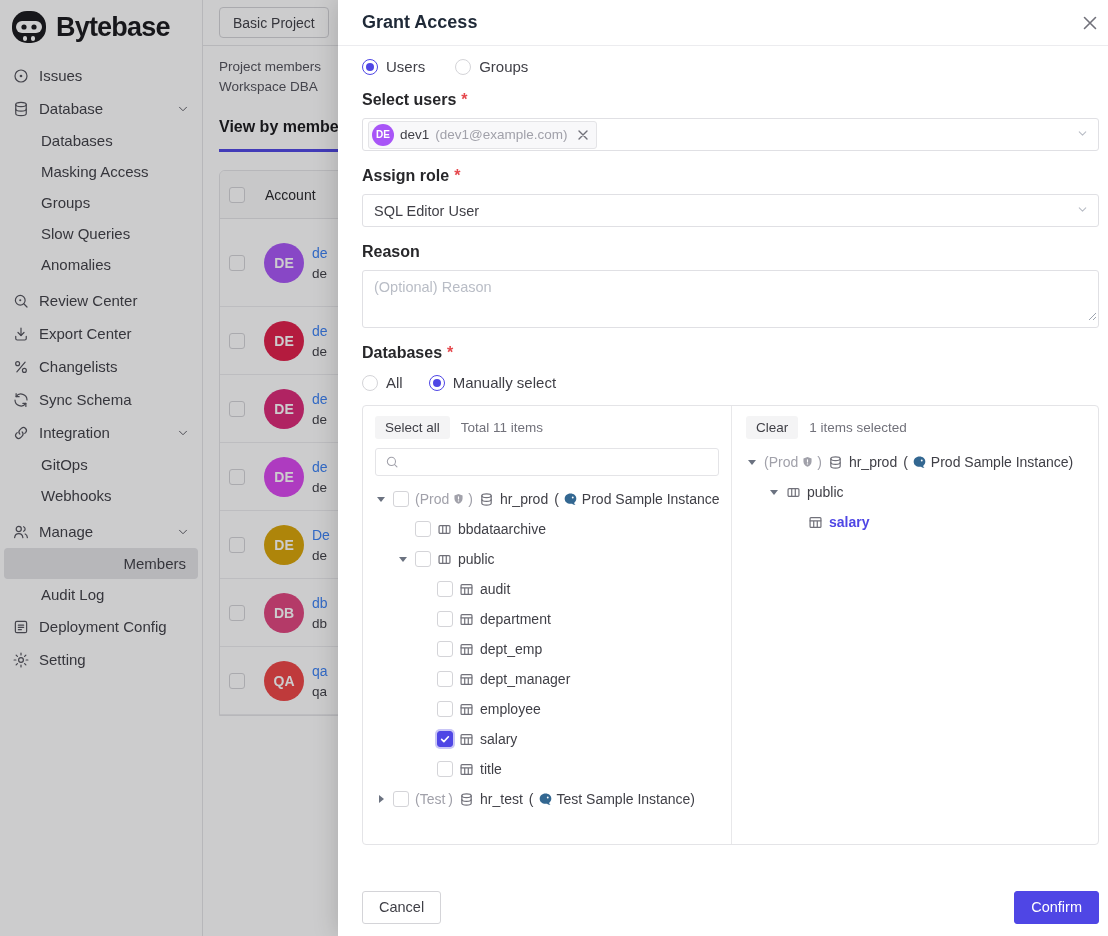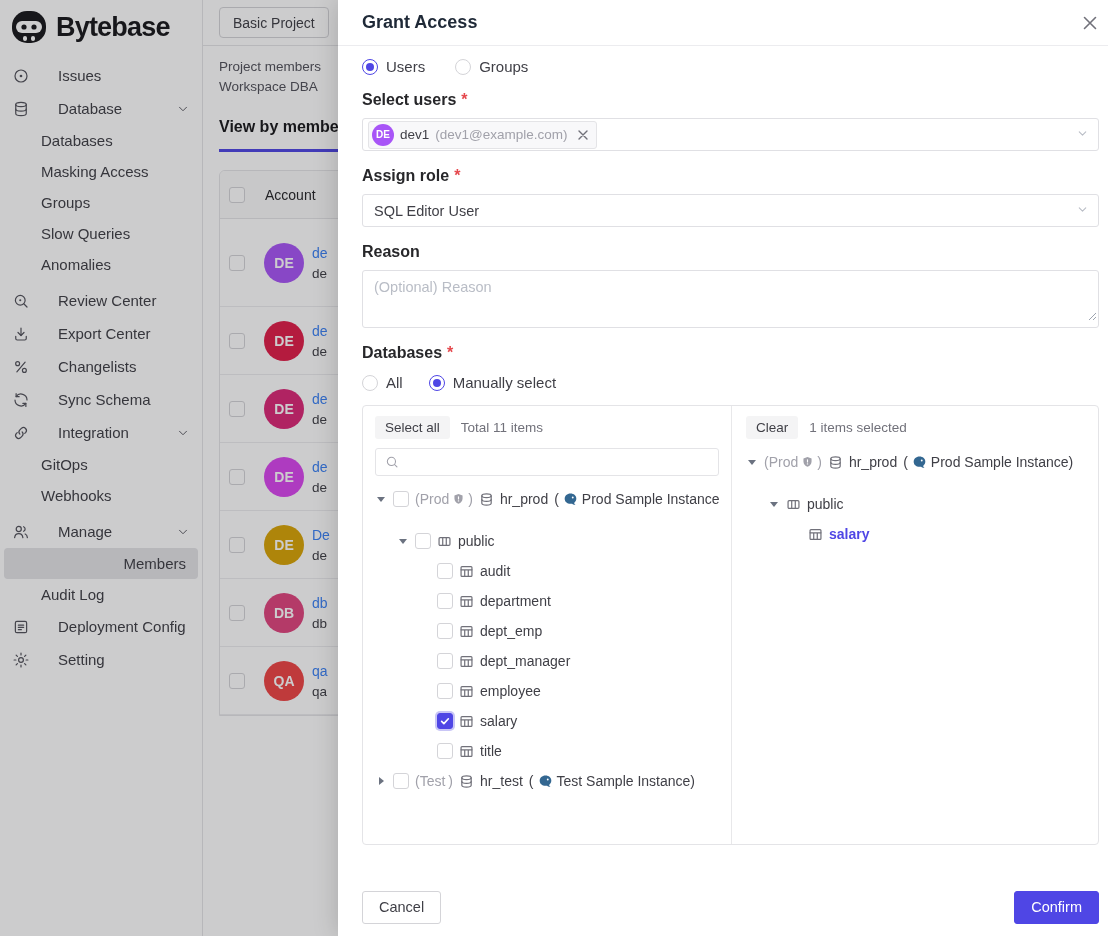--- a/index.html
+++ b/index.html
@@ -4,21 +4,21 @@
 <style>
   * { box-sizing: border-box; margin: 0; padding: 0; }
   body { font-family: "Liberation Sans", sans-serif; background:#fff; }
   .screen { position:relative; width:1108px; height:936px; overflow:hidden; background:#fff; }
 
   
   .sidebar { position:absolute; left:0; top:0; width:203px; height:936px; background:#fff; border-right:1px solid #e4e4e7; z-index:1; }
   .logo { display:flex; align-items:center; gap:8px; padding:9px 10px 6px 10px; }
   .logo-text { font-size:27px; font-weight:800; color:#18181b; letter-spacing:-0.8px; }
   .nav { padding-top:8px; font-size:15px; color:#3f3f46; }
-  .nav-item { display:flex; align-items:center; gap:28px; height:33px; padding:0 12px; cursor:pointer; }
+  .nav-item { display:flex; align-items:center; gap:9px; height:33px; padding:0 12px; cursor:pointer; }
   .nav-sub { height:31px; padding-left:41px; }
   .nav-item.active { background:#e4e4e7; border-radius:4px; margin:0 4px; padding-left:37px;justify-content:flex-end; }
   .nav-gap { height:4px; }
   .chev { margin-left:auto; }
   .ic { width:18px; height:18px; flex:none; }
   .ic .s { stroke:#52525b; fill:none; stroke-width:1.6; stroke-linecap:round; stroke-linejoin:round; }
   .ic .f { fill:#52525b; stroke:none; }
 
   
   .content { position:absolute; left:203px; top:0; right:0; height:936px; background:#fff; }
@@ -69,21 +69,21 @@
   .pleft { width:369px; border-right:1px solid #e8e8ea; padding:10px 12px; overflow:hidden; }
   .pright { flex:1; padding:10px 14px; overflow:hidden; }
   .phead { display:flex; align-items:center; gap:11px; }
   .pbtn { background:#f4f4f5; border-radius:3px; padding:4px 10px; font-size:13.5px; color:#3f3f46; cursor:pointer; }
   .pcount { font-size:13.5px; color:#71717a; }
   .filter { margin-top:9px; height:28px; border:1px solid #e4e4e7; border-radius:3px; display:flex; align-items:center; padding:0 9px; }
   .filter input { border:none; outline:none; flex:1; font-family:"Liberation Sans",sans-serif; font-size:13.5px; color:#3f3f46; background:transparent; }
   .filter input::placeholder { color:#b9bdc6; }
   .tree { margin-top:8px; }
   .trow { display:flex; align-items:center; height:30px; gap:6px; white-space:nowrap; overflow:hidden; font-size:14px; color:#3f3f46; cursor:pointer; }
-  .ind1 { padding-left:22px;margin-top:12px; } .ind2 { padding-left:44px; }
+  .ind1 { padding-left:22px; } .ind2 { padding-left:44px; }
   .caret { width:12px; margin-right:0; flex:none; display:flex; justify-content:center; }
   .caret.hide { visibility:hidden; }
   .tri-d { width:0; height:0; border-left:4.5px solid transparent; border-right:4.5px solid transparent; border-top:5.5px solid #6b7280; }
   .tri-r { width:0; height:0; border-top:4.5px solid transparent; border-bottom:4.5px solid transparent; border-left:5.5px solid #6b7280; }
   .env { color:#a1a1aa; display:inline-flex; align-items:center; gap:3px; }
   .tic { width:15px; height:15px; flex:none; }
   .tic .s { stroke:#71717a; fill:none; stroke-width:1.3; stroke-linecap:round; stroke-linejoin:round; }
   .nname { color:#3f3f46; }
   .inst { display:inline-flex; align-items:center; gap:4px; color:#3f3f46; }
   .sel-node { color:#4f46e5; font-weight:600; }
@@ -411,20 +411,31 @@
               <span class="inst">
                   <span>(</span>
                   <svg width="15" height="15" viewBox="0 0 16 16">
                     <path fill="#336791" d="M8 1.6c3.7 0 6.2 2.3 6.2 5.4 0 2.1-1 3.7-2.4 4.6.2.9.8 1.5 1.5 1.7-1.2.6-2.8.2-3.6-.9-.5.2-1.1.2-1.7.2-3.7 0-6.2-2.3-6.2-5.4S4.3 1.6 8 1.6z"></path>
                     <circle cx="10.4" cy="5.8" r="1" fill="#fff"></circle>
                   </svg>
                   <span>Prod Sample Instance)</span>
                 </span>
             </div>
             <div class="trow ind1">
+              <span class="caret hide">
+                  <span class="tri-d"></span>
+                </span>
+              <span class="cb"></span>
+              <svg class="tic" viewBox="0 0 16 16">
+                  <rect class="s" x="2.2" y="3.8" width="11.6" height="8.4" rx="1.2"></rect>
+                  <path class="s" d="M6.1 3.8v8.4M9.9 3.8v8.4"></path>
+                </svg>
+              <span class="nname">bbdataarchive</span>
+            </div>
+            <div class="trow ind1">
               <span class="caret">
                   <span class="tri-d"></span>
                 </span>
               <span class="cb"></span>
               <svg class="tic" viewBox="0 0 16 16">
                   <rect class="s" x="2.2" y="3.8" width="11.6" height="8.4" rx="1.2"></rect>
                   <path class="s" d="M6.1 3.8v8.4M9.9 3.8v8.4"></path>
                 </svg>
               <span class="nname">public</span>
             </div>

